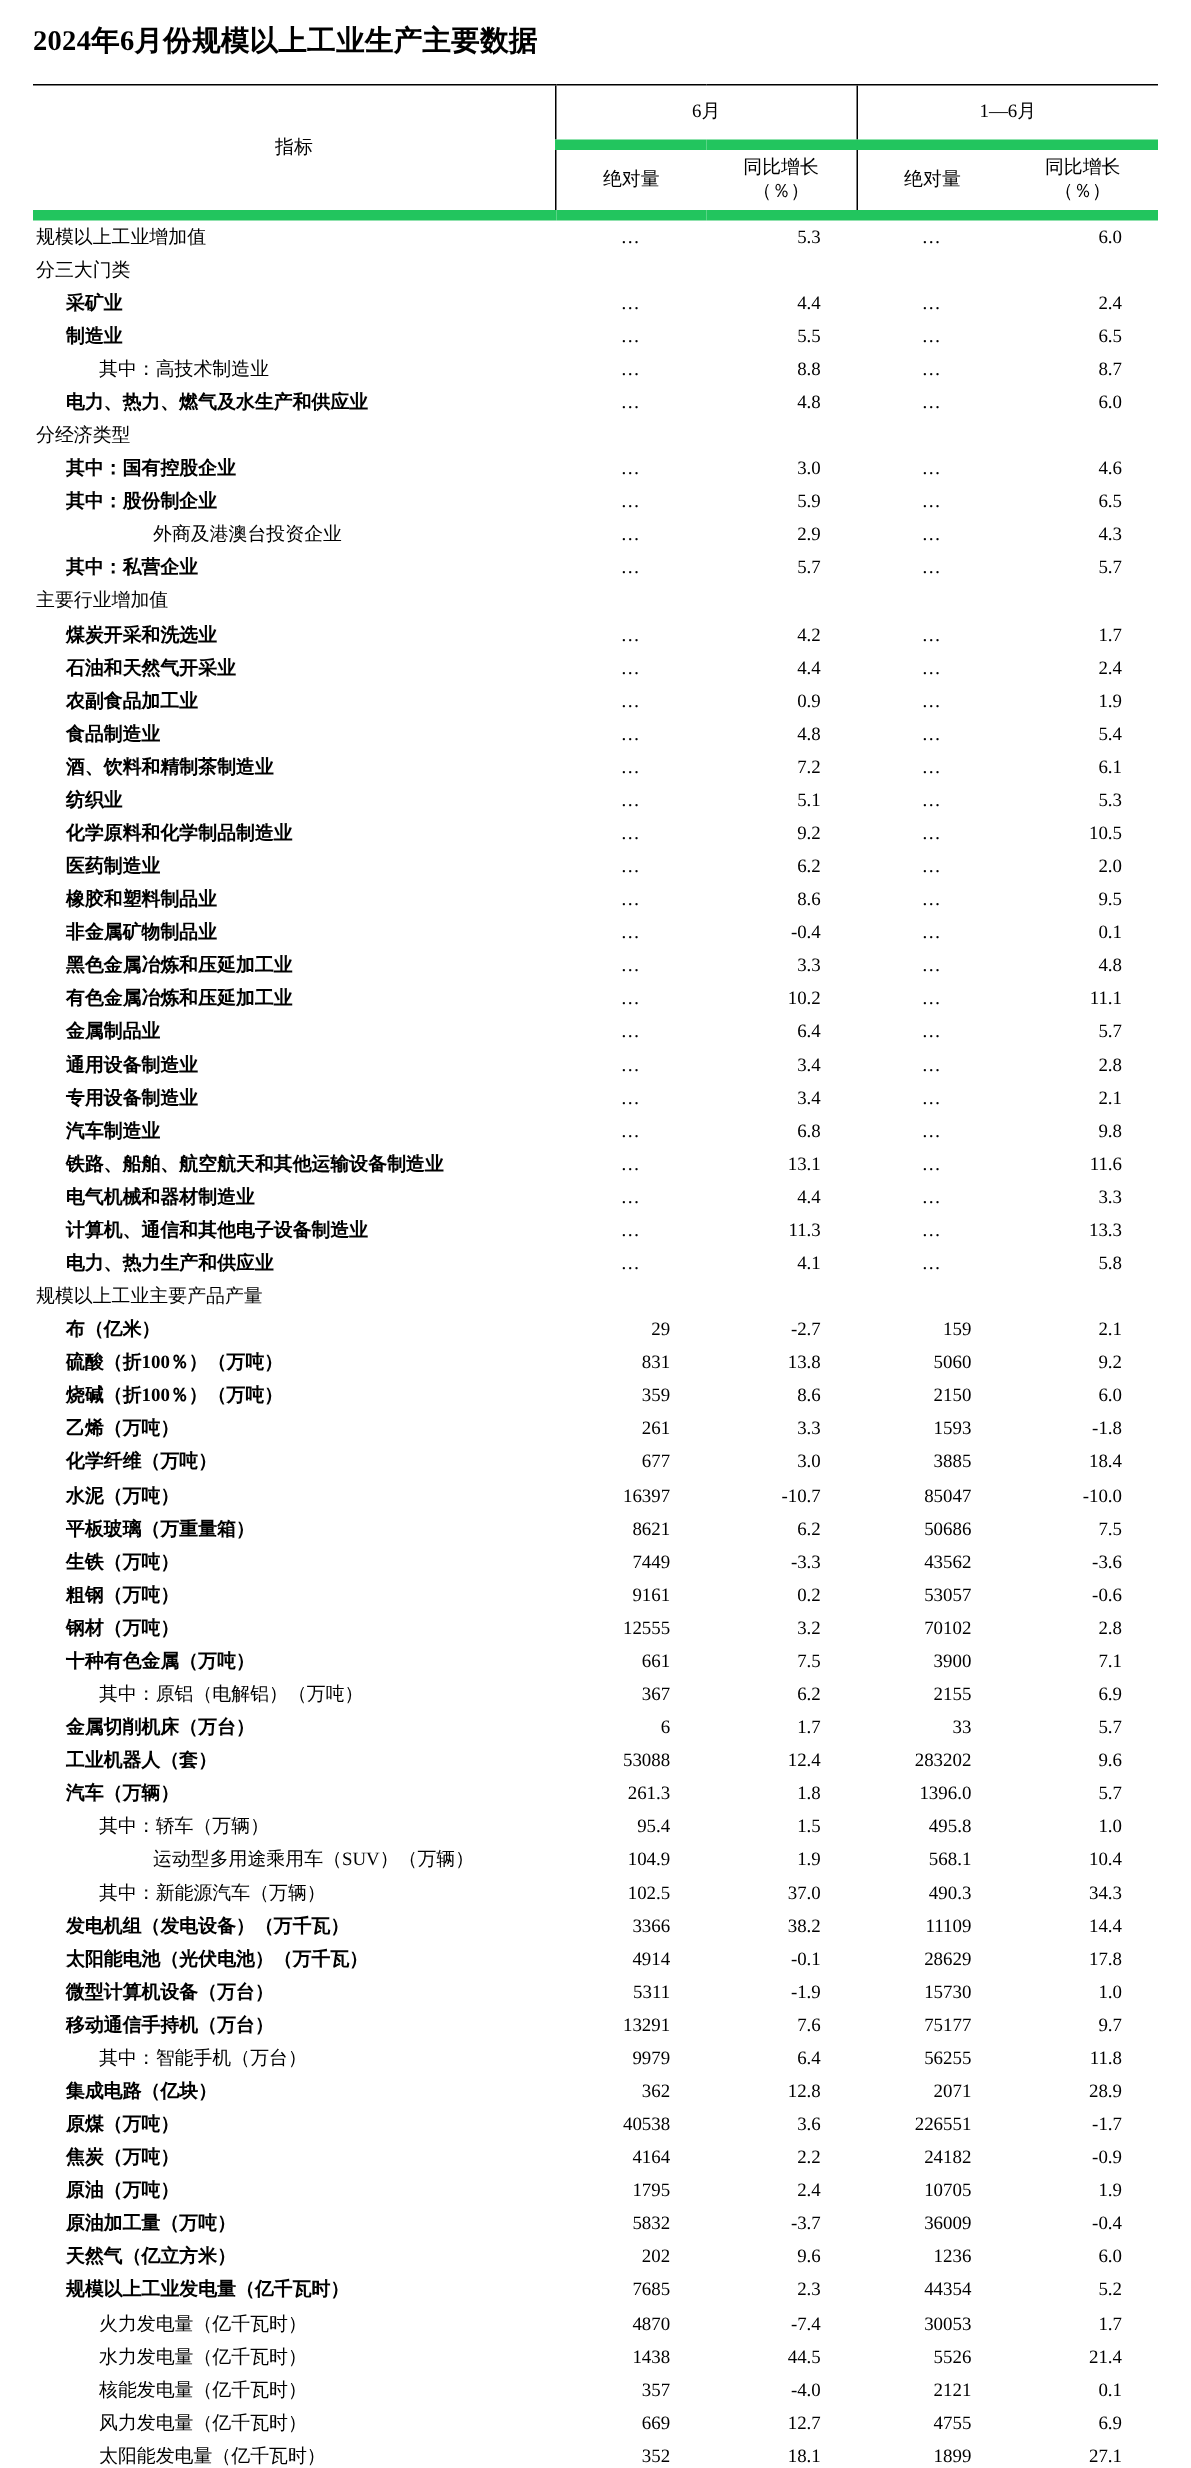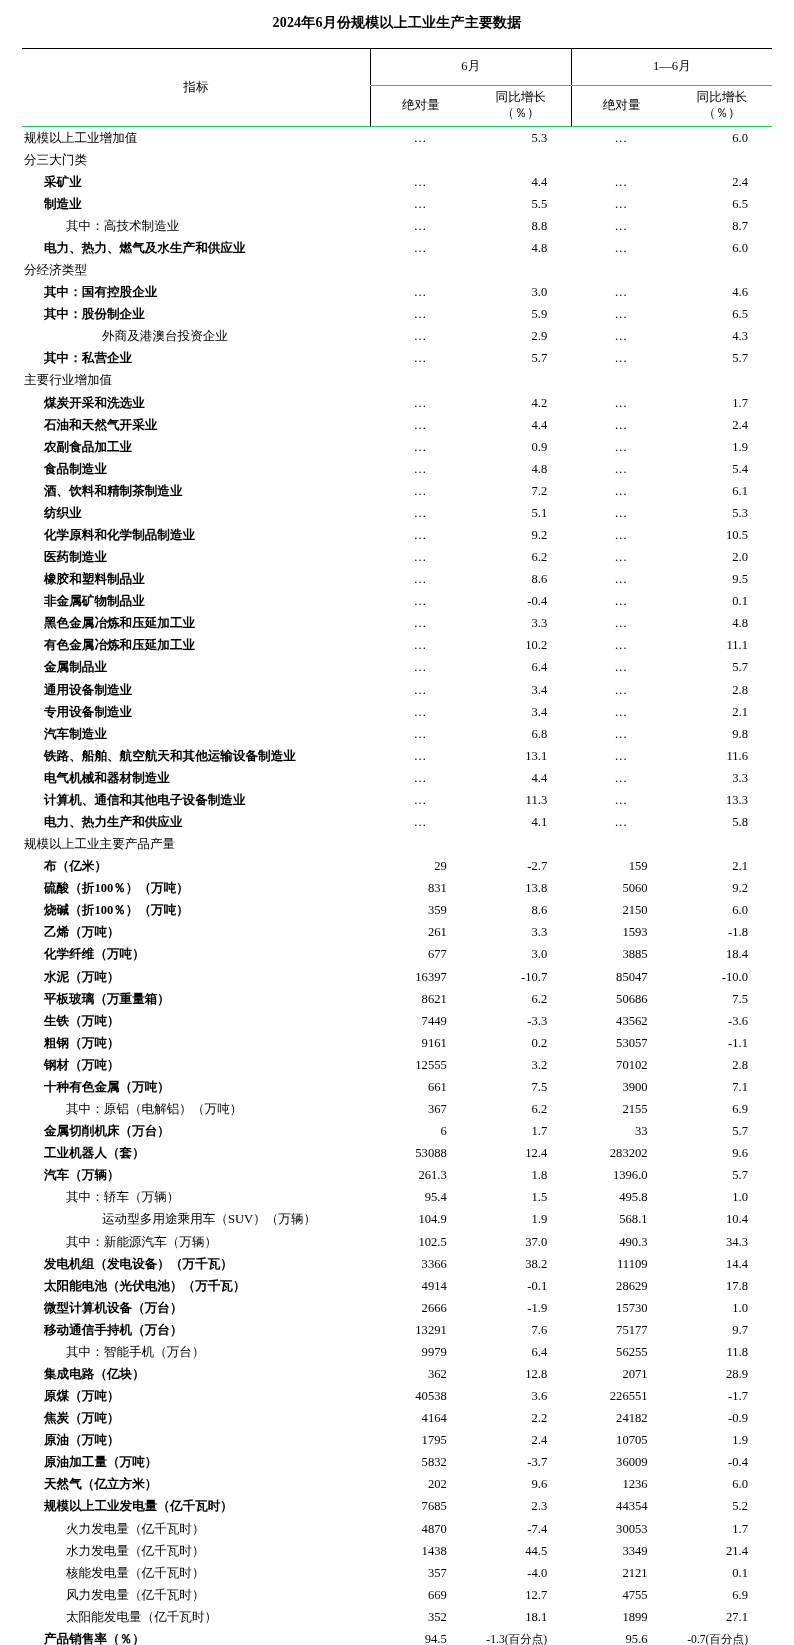--- a/index.html
+++ b/index.html
@@ -3,23 +3,22 @@
 <meta charset="utf-8">
 <style>
   html,body{margin:0;padding:0;background:#ffffff;}
   body{
     width:794px;
     font-family:"Liberation Serif","DejaVu Serif",serif;
     color:#000;
   }
   .page{width:794px;box-sizing:border-box;padding:0 22px;}
   h1.title{
-    font-size:14px;
+    font-size:19px;
     font-weight:bold;
-    text-align:center;
     margin:14px 0 16px 0;
     letter-spacing:.2px;
     font-family:"Liberation Serif","DejaVu Serif",serif;
   }
   table.main{
     width:100%;
     border-collapse:collapse;
     font-size:12.6px;
     table-layout:fixed;
   }
@@ -27,21 +26,21 @@
   table.main col.c-v{width:13.4%;}
   .hdr-top td,.hdr-sub td{
     text-align:center;
     vertical-align:middle;
     padding:3px 2px;
     line-height:1.25;
   }
   .hdr-top td{height:30px;}
   .hdr-sub td{height:34px;}
   .bt{border-top:1px solid #000;}
-  .bb{border-bottom:1px solid #22c55e;}
+  .bb{border-bottom:7px solid #22c55e;}
   .bl{border-left:1px solid #000;}
   .row td{
     padding:1.6px 3px;
     line-height:1.5;
     vertical-align:middle;
   }
   .ind{text-align:left;white-space:nowrap;overflow:hidden;}
   .num{text-align:right;padding-right:24px !important;white-space:nowrap;}
   .dots{text-align:center;letter-spacing:1px;}
   .ind.l0{padding-left:2px;}
@@ -368,21 +367,21 @@
           <td class="num">7449</td>
           <td class="num">-3.3</td>
           <td class="num">43562</td>
           <td class="num">-3.6</td>
         </tr>
         <tr class="row">
           <td class="ind l1">粗钢（万吨）</td>
           <td class="num">9161</td>
           <td class="num">0.2</td>
           <td class="num">53057</td>
-          <td class="num">-1.1</td>
+          <td class="num">-0.6</td>
         </tr>
         <tr class="row">
           <td class="ind l1">钢材（万吨）</td>
           <td class="num">12555</td>
           <td class="num">3.2</td>
           <td class="num">70102</td>
           <td class="num">2.8</td>
         </tr>
         <tr class="row">
           <td class="ind l1">十种有色金属（万吨）</td>
@@ -449,21 +448,21 @@
         </tr>
         <tr class="row">
           <td class="ind l1">太阳能电池（光伏电池）（万千瓦）</td>
           <td class="num">4914</td>
           <td class="num">-0.1</td>
           <td class="num">28629</td>
           <td class="num">17.8</td>
         </tr>
         <tr class="row">
           <td class="ind l1">微型计算机设备（万台）</td>
-          <td class="num">2666</td>
+          <td class="num">5311</td>
           <td class="num">-1.9</td>
           <td class="num">15730</td>
           <td class="num">1.0</td>
         </tr>
         <tr class="row">
           <td class="ind l1">移动通信手持机（万台）</td>
           <td class="num">13291</td>
           <td class="num">7.6</td>
           <td class="num">75177</td>
           <td class="num">9.7</td>
@@ -528,21 +527,21 @@
           <td class="ind l2">火力发电量（亿千瓦时）</td>
           <td class="num">4870</td>
           <td class="num">-7.4</td>
           <td class="num">30053</td>
           <td class="num">1.7</td>
         </tr>
         <tr class="row">
           <td class="ind l2">水力发电量（亿千瓦时）</td>
           <td class="num">1438</td>
           <td class="num">44.5</td>
-          <td class="num">3349</td>
+          <td class="num">5526</td>
           <td class="num">21.4</td>
         </tr>
         <tr class="row">
           <td class="ind l2">核能发电量（亿千瓦时）</td>
           <td class="num">357</td>
           <td class="num">-4.0</td>
           <td class="num">2121</td>
           <td class="num">0.1</td>
         </tr>
         <tr class="row">

